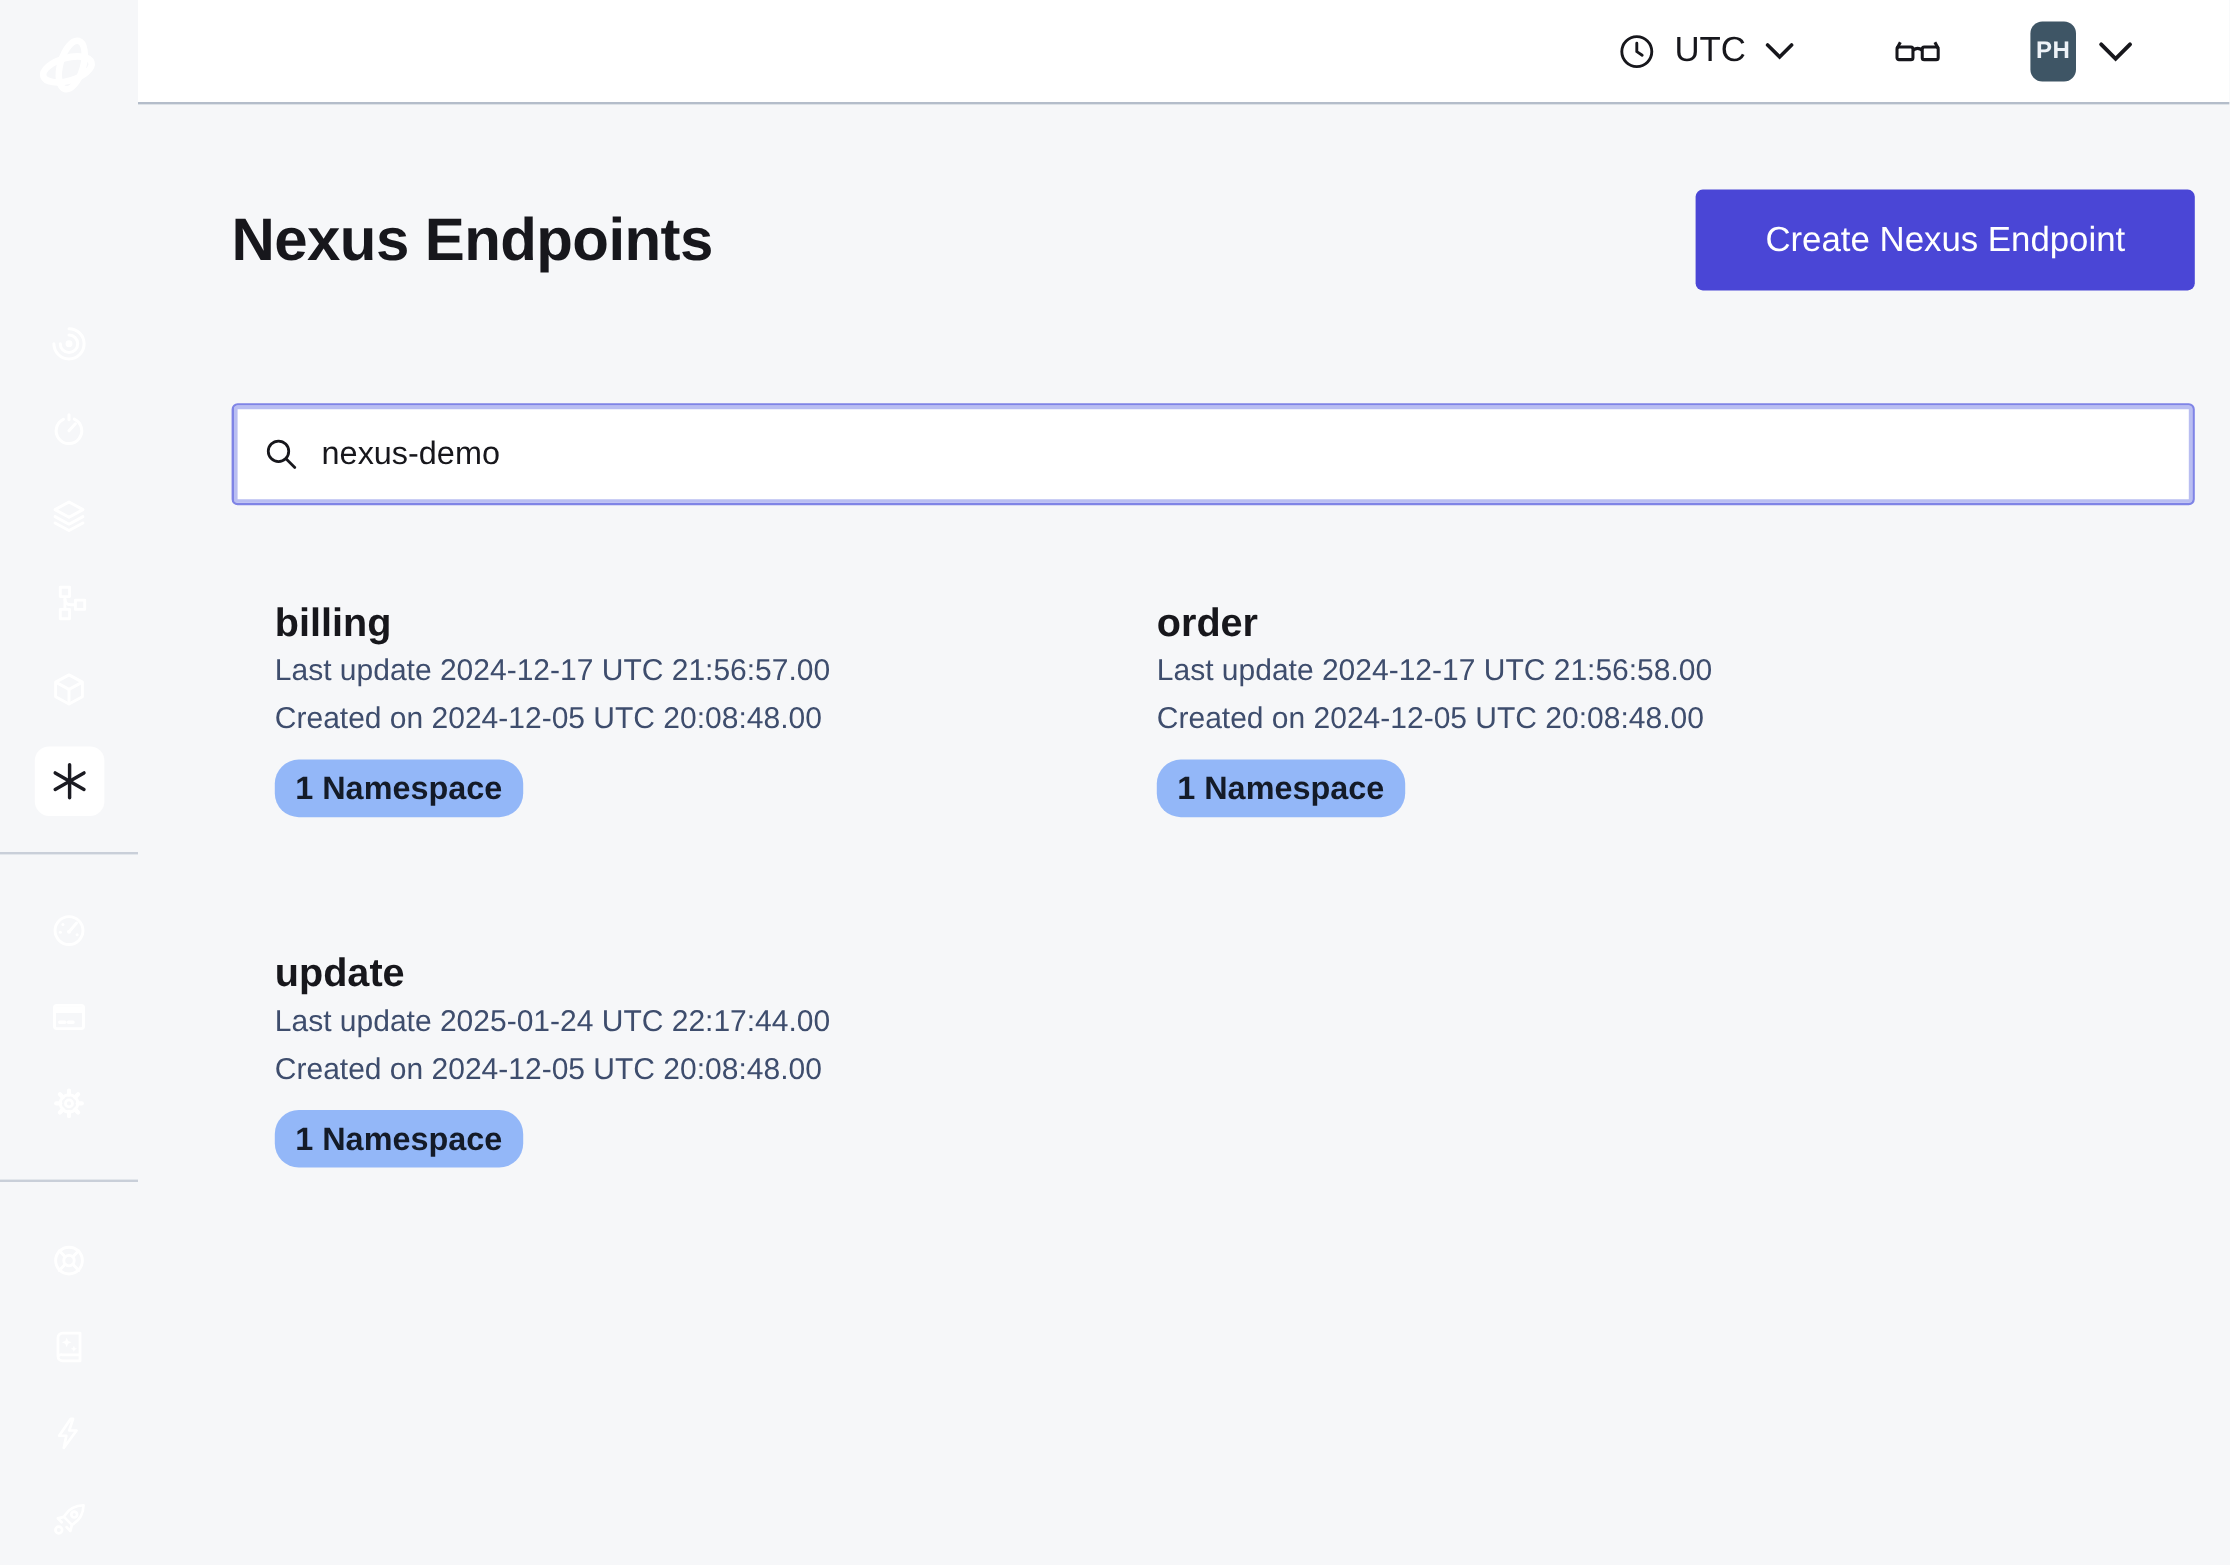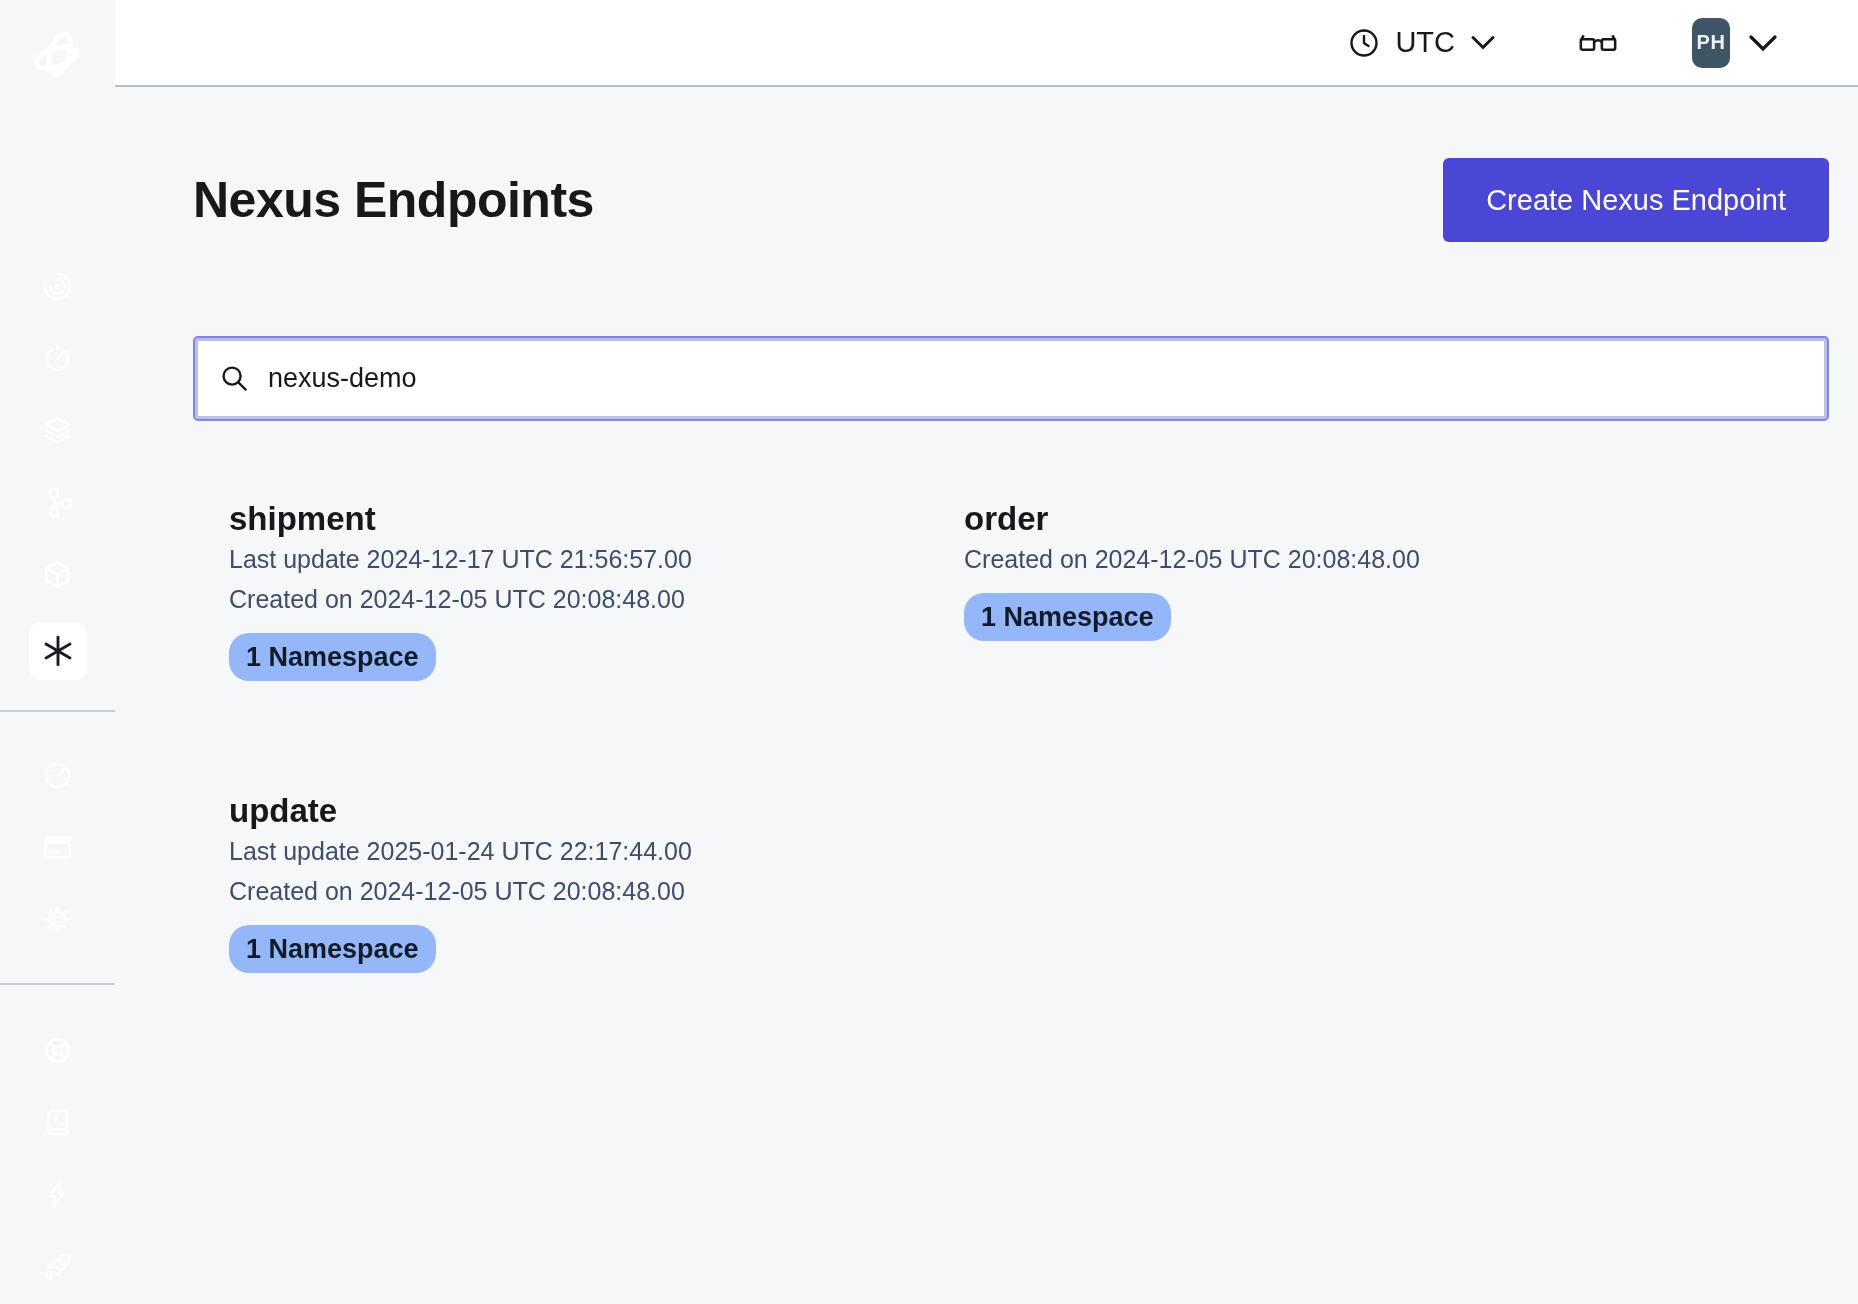--- a/index.html
+++ b/index.html
@@ -24,21 +24,21 @@
   .main{flex:1;display:flex;flex-direction:column;height:100%;min-width:0;}
   .topbar{height:87px;min-height:87px;background:#ffffff;border-bottom:2px solid #b4bdca;display:flex;align-items:center;justify-content:flex-end;padding-right:80px;box-sizing:border-box;}
   .tz{display:flex;align-items:center;gap:15px;color:#17171c;font-size:29px;cursor:pointer;}
   .glasses-btn{margin-left:82px;background:none;border:none;padding:0;cursor:pointer;display:flex;align-items:center;}
   .account{margin-left:74px;display:flex;align-items:center;gap:18px;cursor:pointer;}
   .avatar{width:38px;height:50px;border-radius:10px;background:#3e5565;color:#edf2f7;display:flex;align-items:center;justify-content:center;font-size:20px;font-weight:700;letter-spacing:.5px;}
 
   .content{flex:1;padding:0 29px 0 78px;box-sizing:border-box;}
   .title-row{margin-top:71px;display:flex;align-items:center;justify-content:space-between;}
   h1{margin:0;font-size:50px;font-weight:700;color:#17171c;letter-spacing:-0.5px;}
-  .create-btn{height:84px;padding:0 43px;background:#4a46d6;color:#ffffff;font-size:29px;font-weight:400;border:none;border-radius:6px;font-family:inherit;cursor:pointer;}
+  .create-btn{height:84px;padding:0 58px;background:#4a46d6;color:#ffffff;font-size:29px;font-weight:400;border:none;border-radius:6px;font-family:inherit;cursor:pointer;}
 
   .searchbox{margin-top:94px;height:85px;background:#ffffff;border:2px solid #7f84e6;box-shadow:inset 0 0 0 3px #b9bef2;border-radius:5px;display:flex;align-items:center;padding:0 24px;box-sizing:border-box;gap:18px;}
   .searchbox svg{flex:none;}
   .searchbox input{flex:1;border:none;outline:none;background:transparent;font-size:27px;color:#17171c;font-family:inherit;padding:0;}
 
   .grid{margin-top:78px;margin-left:36px;display:grid;grid-template-columns:735px 735px;row-gap:110px;}
   .card{cursor:pointer;}
   .card-title{font-size:33px;font-weight:700;color:#17171c;line-height:40px;}
   .card-meta{font-size:25px;color:#3e4d6d;line-height:40px;}
   .badge{display:inline-block;margin-top:14px;height:48px;line-height:48px;padding:0 17px;background:#93b7f8;border-radius:20px;font-size:27px;font-weight:700;color:#141b28;}
@@ -220,28 +220,29 @@
       <div class="searchbox">
         <svg width="31" height="31" viewBox="0 0 32 32" fill="none" stroke="#17171c" stroke-width="2.4" stroke-linecap="round">
           <circle cx="13.5" cy="13.5" r="8.8"></circle>
           <path d="M20 20 L27.5 27.5"></path>
         </svg>
         <input type="text" value="nexus-demo" style="">
       </div>
 
       <div class="grid" id="endpoint-grid">
         <div class="card">
-          <div class="card-title">shipment</div>
+          <div class="card-title">billing</div>
           <div class="card-meta">Last update 2024-12-17 UTC 21:56:57.00</div>
           <div class="card-meta">Created on 2024-12-05 UTC 20:08:48.00</div>
           <span class="badge">1 Namespace</span>
         </div>
 
         <div class="card">
           <div class="card-title">order</div>
+          <div class="card-meta">Last update 2024-12-17 UTC 21:56:58.00</div>
           <div class="card-meta">Created on 2024-12-05 UTC 20:08:48.00</div>
           <span class="badge">1 Namespace</span>
         </div>
 
         <div class="card">
           <div class="card-title">update</div>
           <div class="card-meta">Last update 2025-01-24 UTC 22:17:44.00</div>
           <div class="card-meta">Created on 2024-12-05 UTC 20:08:48.00</div>
           <span class="badge">1 Namespace</span>
         </div>

